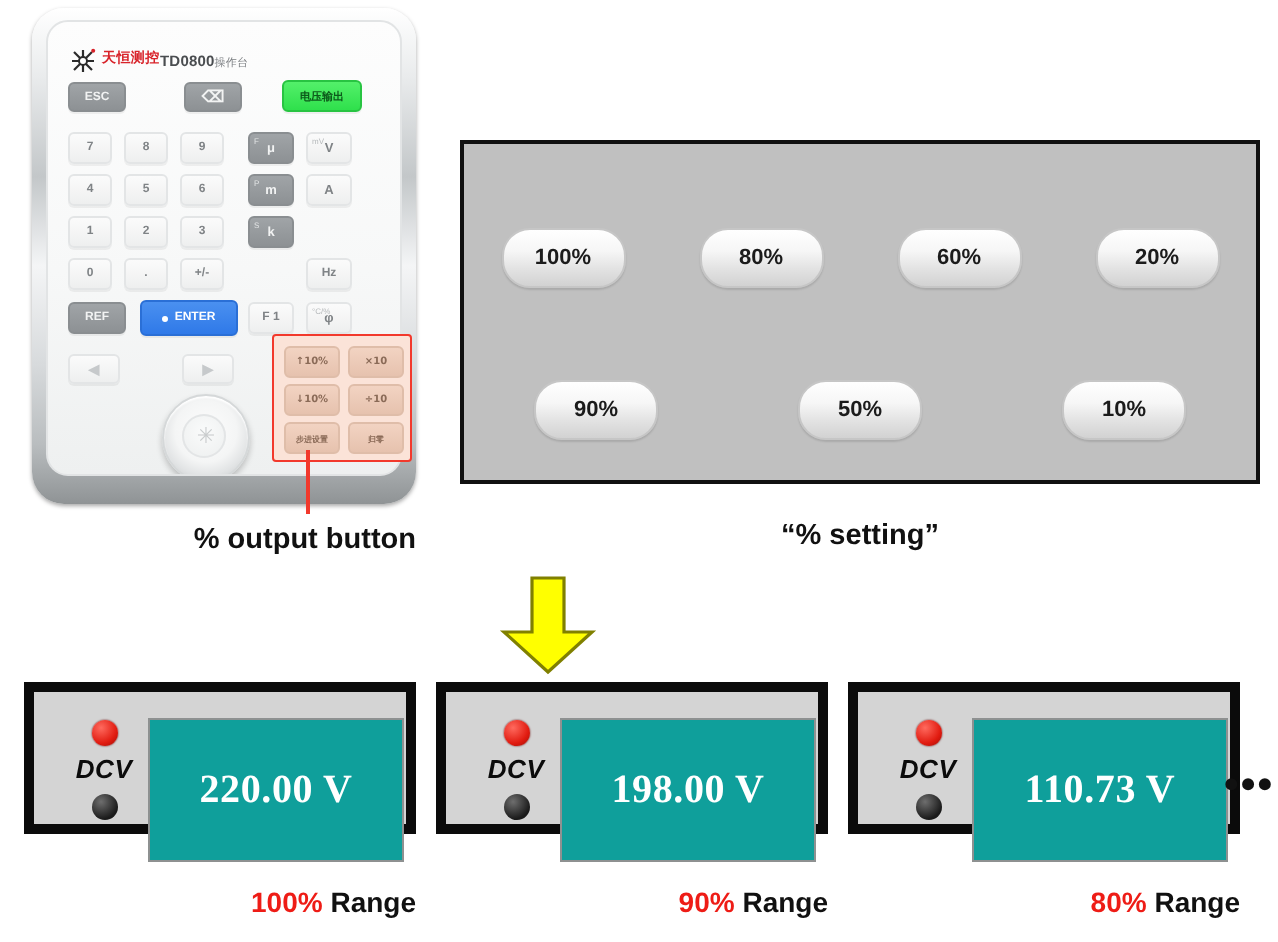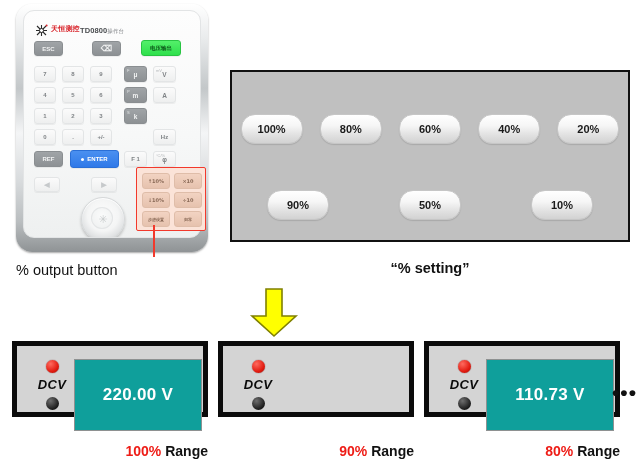--- a/index.html
+++ b/index.html
@@ -104,22 +104,22 @@
   .knob-star{
     position:absolute; left:50%; top:50%; transform:translate(-50%,-50%); z-index:2;
     color:#c9cccd; font-size:11px; line-height:1;
   }
 
   
   .red-line{
     position:absolute; left:153px; top:225px; width:2px; height:32px; background:#f2392c;
   }
   .cap-left{
-    position:absolute; left:16px; top:262px; width:192px; text-align:left;
-    font-size:14.5px; font-weight:normal; color:#111;
+    position:absolute; left:16px; top:262px; width:192px; text-align:right;
+    font-size:14.5px; font-weight:bold; color:#111;
   }
 
   
   .pct-panel{
     position:absolute; left:230px; top:70px; width:400px; height:172px;
     background:#c0c0c0; border:2px solid #111;
     box-sizing:border-box;
   }
   .pct-row{ position:absolute; left:0; right:0; display:flex; justify-content:space-around; align-items:center;}
   .pct-row.r1{ top:42px; }
@@ -148,21 +148,21 @@
   .m1{left:12px;} .m2{left:218px;} .m3{left:424px;}
   .meter .leds{ position:absolute; left:18px; top:14px; width:34px; text-align:center;}
   .led{ width:13px;height:13px;border-radius:50%; margin:0 auto; }
   .led.red{ background:radial-gradient(circle at 35% 30%,#ff6a5e,#e11b10 62%,#9c0d06 100%); box-shadow:0 0 1px #600;}
   .led.black{ background:radial-gradient(circle at 35% 30%,#6e6e6e,#1a1a1a 70%); }
   .dcv{ font-size:13px; font-weight:bold; font-style:italic; color:#0b0b0b; margin:4px 0 5px; letter-spacing:.3px;}
   .screen{
     position:absolute; left:57px; top:13px; width:126px; height:70px;
     background:#0f9f9b; border:1px solid #8e9191;
     display:flex;align-items:center;justify-content:center;
-    color:#ffffff; font-size:17px; font-weight:bold; letter-spacing:.3px;
+    color:#ffffff; font-size:20px; font-weight:bold; letter-spacing:.3px;font-family:Liberation Serif, serif;
   }
   .meter-cap{
     position:absolute; top:443px; width:196px; text-align:right;
     font-size:14px; font-weight:bold; color:#111;
   }
   .c1{left:12px;} .c2{left:218px;} .c3{left:424px;}
   .meter-cap .pctv{ color:#ee1c16; }
   .ellipsis{
     position:absolute; left:612px; top:382px;
     font-size:21px; font-weight:bold; color:#111; letter-spacing:1px; line-height:1;
@@ -262,21 +262,20 @@
 </div>
 
 <div class="red-line"></div>
 <div class="cap-left">% output button</div>
 
 <div class="pct-panel">
   <div class="pct-row r1">
     <div class="pill">100%</div>
     <div class="pill">80%</div>
     <div class="pill">60%</div>
-    <div class="pill">40%</div>
     <div class="pill">20%</div>
   </div>
   <div class="pct-row r2">
     <div class="pill">90%</div>
     <div class="pill">50%</div>
     <div class="pill">10%</div>
   </div>
 </div>
 <div class="cap-right">“% setting”</div>
 
@@ -298,20 +297,21 @@
   <span class="pctv">100%</span>
   <span>Range</span>
 </div>
 
 <div class="meter m2">
   <div class="leds">
     <div class="led red"></div>
     <div class="dcv">DCV</div>
     <div class="led black"></div>
   </div>
+  <div class="screen">198.00 V</div>
 </div>
 <div class="meter-cap c2">
   <span class="pctv">90%</span>
   <span>Range</span>
 </div>
 
 <div class="meter m3">
   <div class="leds">
     <div class="led red"></div>
     <div class="dcv">DCV</div>

